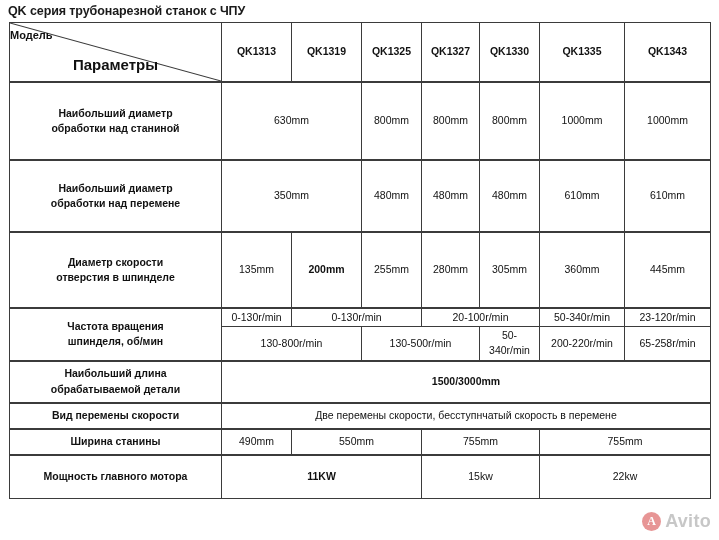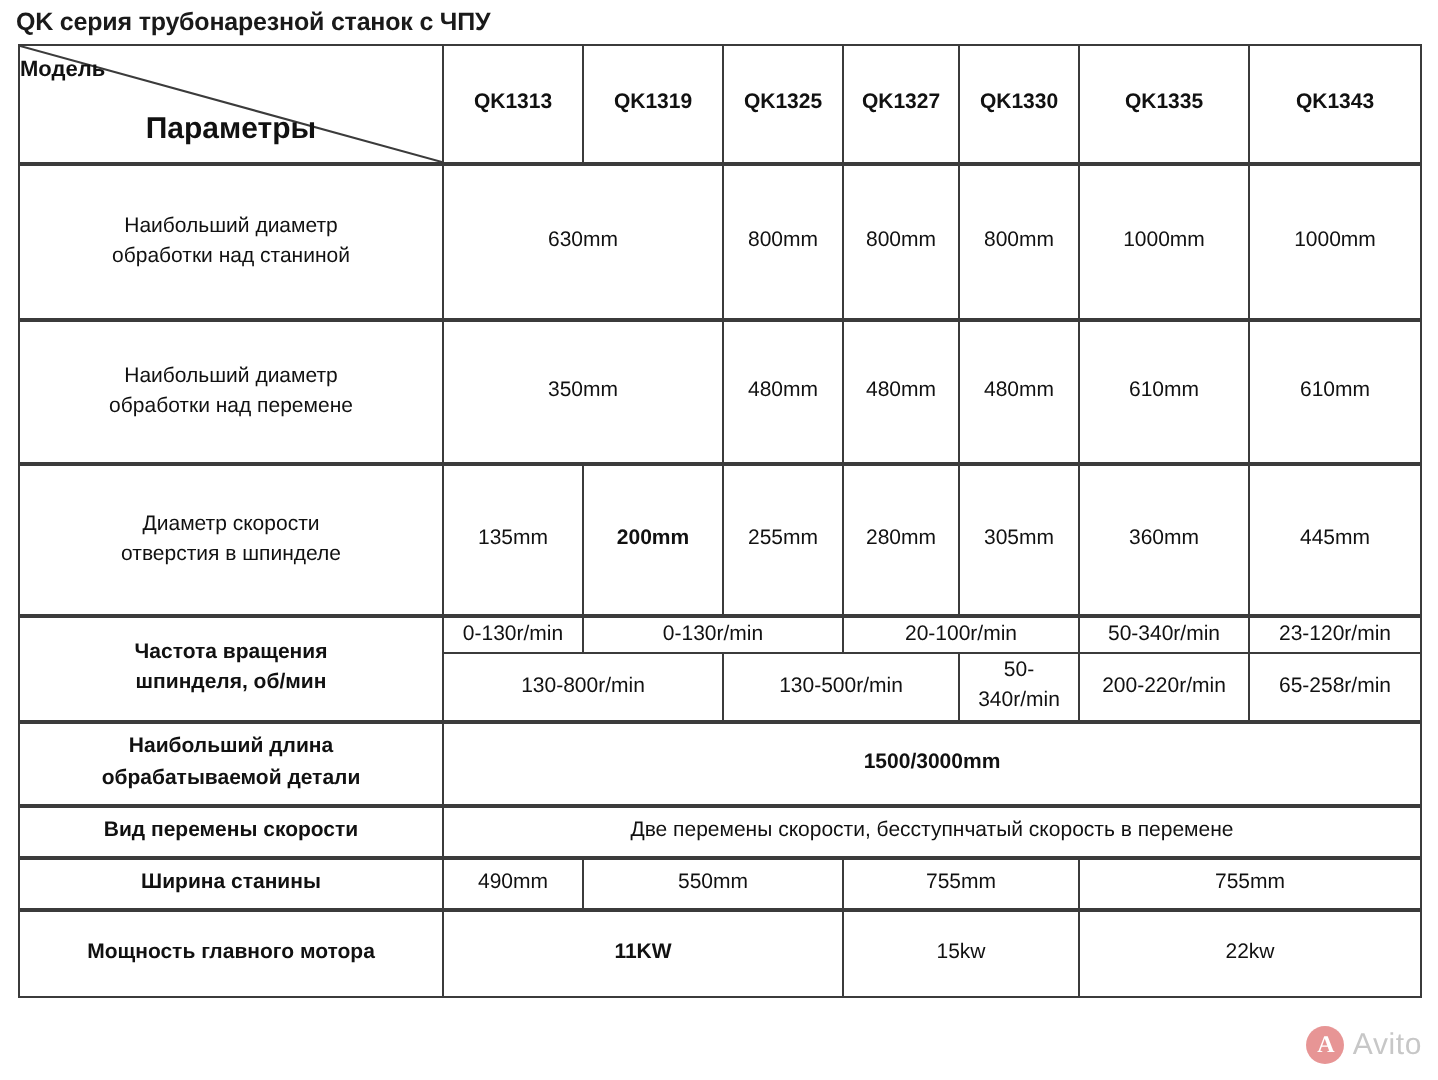--- a/index.html
+++ b/index.html
@@ -54,21 +54,21 @@
   }
   .thickline {
     border-top-width: 2px !important;
   }
   .hdr-model {
     font-weight: bold;
     font-size: 11px;
     margin-top: 36px;
   }
   .rowlabel {
-    font-weight: normal;
+    font-weight: bold;
     font-size: 10.5px;
     text-align: center;
     padding: 3px 3px;
     line-height: 1.9;
   }
   .rowlabel-tight {
     font-weight: bold;
     font-size: 10.5px;
     text-align: center;
     padding: 2px 3px;
@@ -123,23 +123,23 @@
     background: #d44040;
     color: #ffffff;
     font-size: 12px;
     font-weight: bold;
     display: flex;
     align-items: center;
     justify-content: center;
     font-family: "Liberation Serif", serif;
   }
   .wm-text {
-    font-size: 15px;
+    font-size: 18px;
     color: #9a9a9a;
-    font-weight: normal;
+    font-weight: bold;
     letter-spacing: 0.3px;
   }
 </style>
 </head>
 <body>
 
 <div class="page">
 
   <div class="title">QK серия трубонарезной станок с ЧПУ</div>
 

